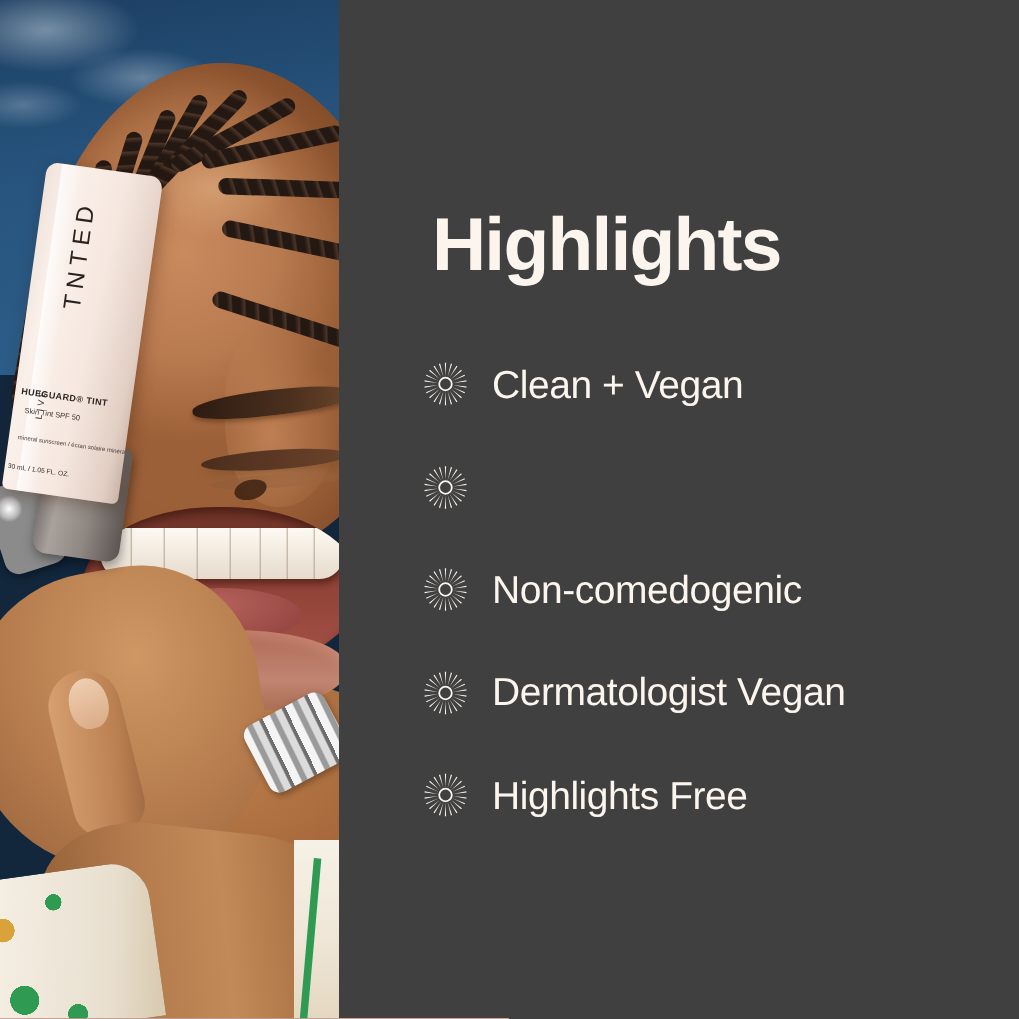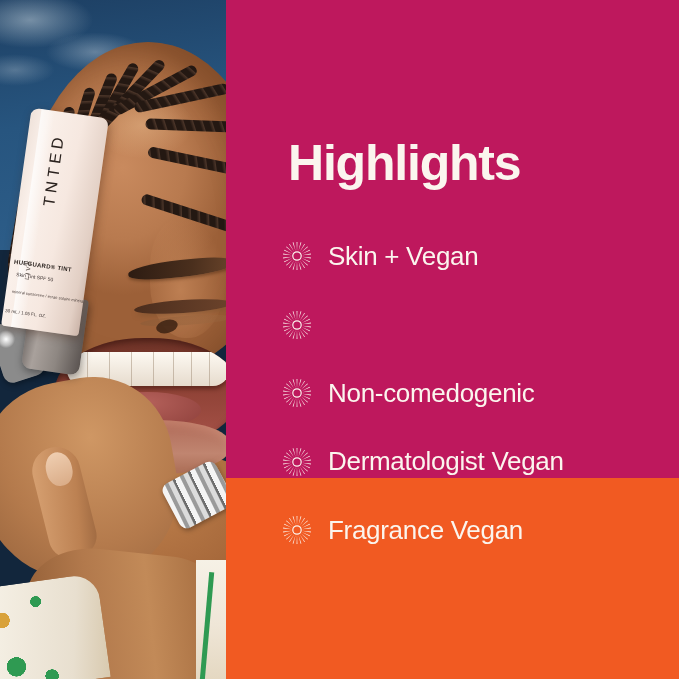--- a/index.html
+++ b/index.html
@@ -334,22 +334,22 @@
     background: linear-gradient(95deg, #6d6663 0%, #a9a19c 25%, #8e8782 60%, #5a5350 100%);
     box-shadow: 1px 3px 8px rgba(0,0,0,0.4);
   }
 
   
   .content-panel {
     position: absolute;
     left: 226px;
     top: 0;
     width: 453px;
-    height: 478px;
-    background: #be185d;
+    height: 679px;
+    background: #404040;
   }
   .page-title {
     position: absolute;
     left: 62px;
     top: 138px;
     margin: 0;
     font-size: 50px;
     line-height: 1;
     font-weight: 700;
     letter-spacing: -1.2px;
@@ -481,21 +481,21 @@
             <path d="M37.15,61.13 L15.42,81.83 L13.57,79.70 Z" fill="#FBF5EE"></path>
             <path d="M34.54,57.06 L7.85,70.80 L6.68,68.23 Z" fill="#FBF5EE"></path>
             <path d="M33.17,52.42 L3.70,58.08 L3.30,55.29 Z" fill="#FBF5EE"></path>
             <path d="M33.17,47.58 L3.30,44.71 L3.70,41.92 Z" fill="#FBF5EE"></path>
             <path d="M34.54,42.94 L6.68,31.77 L7.85,29.20 Z" fill="#FBF5EE"></path>
             <path d="M37.15,38.87 L13.57,20.30 L15.42,18.17 Z" fill="#FBF5EE"></path>
             <path d="M40.81,35.70 L23.42,11.24 L25.79,9.72 Z" fill="#FBF5EE"></path>
             <path d="M45.21,33.69 L35.41,5.32 L38.12,4.53 Z" fill="#FBF5EE"></path>
             <circle cx="50" cy="50" r="14" fill="none" stroke="#FBF5EE" stroke-width="4"></circle>
           </svg>
-        <span class="item-label">Skin + Vegan</span>
+        <span class="item-label">Clean + Vegan</span>
       </li>
       <li class="highlight-item">
         <svg class="sunburst-icon" viewBox="0 0 100 100">
             <path d="M50.00,33.00 L48.59,3.02 L51.41,3.02 Z" fill="#FBF5EE"></path>
             <path d="M54.79,33.69 L61.88,4.53 L64.59,5.32 Z" fill="#FBF5EE"></path>
             <path d="M59.19,35.70 L74.21,9.72 L76.58,11.24 Z" fill="#FBF5EE"></path>
             <path d="M62.85,38.87 L84.58,18.17 L86.43,20.30 Z" fill="#FBF5EE"></path>
             <path d="M65.46,42.94 L92.15,29.20 L93.32,31.77 Z" fill="#FBF5EE"></path>
             <path d="M66.83,47.58 L96.30,41.92 L96.70,44.71 Z" fill="#FBF5EE"></path>
             <path d="M66.83,52.42 L96.70,55.29 L96.30,58.08 Z" fill="#FBF5EE"></path>
@@ -592,18 +592,18 @@
             <path d="M37.15,61.13 L15.42,81.83 L13.57,79.70 Z" fill="#FBF5EE"></path>
             <path d="M34.54,57.06 L7.85,70.80 L6.68,68.23 Z" fill="#FBF5EE"></path>
             <path d="M33.17,52.42 L3.70,58.08 L3.30,55.29 Z" fill="#FBF5EE"></path>
             <path d="M33.17,47.58 L3.30,44.71 L3.70,41.92 Z" fill="#FBF5EE"></path>
             <path d="M34.54,42.94 L6.68,31.77 L7.85,29.20 Z" fill="#FBF5EE"></path>
             <path d="M37.15,38.87 L13.57,20.30 L15.42,18.17 Z" fill="#FBF5EE"></path>
             <path d="M40.81,35.70 L23.42,11.24 L25.79,9.72 Z" fill="#FBF5EE"></path>
             <path d="M45.21,33.69 L35.41,5.32 L38.12,4.53 Z" fill="#FBF5EE"></path>
             <circle cx="50" cy="50" r="14" fill="none" stroke="#FBF5EE" stroke-width="4"></circle>
           </svg>
-        <span class="item-label">Fragrance Vegan</span>
+        <span class="item-label">Highlights Free</span>
       </li>
     </ul>
 
   </div>
 </div>
 
 </body></html>

